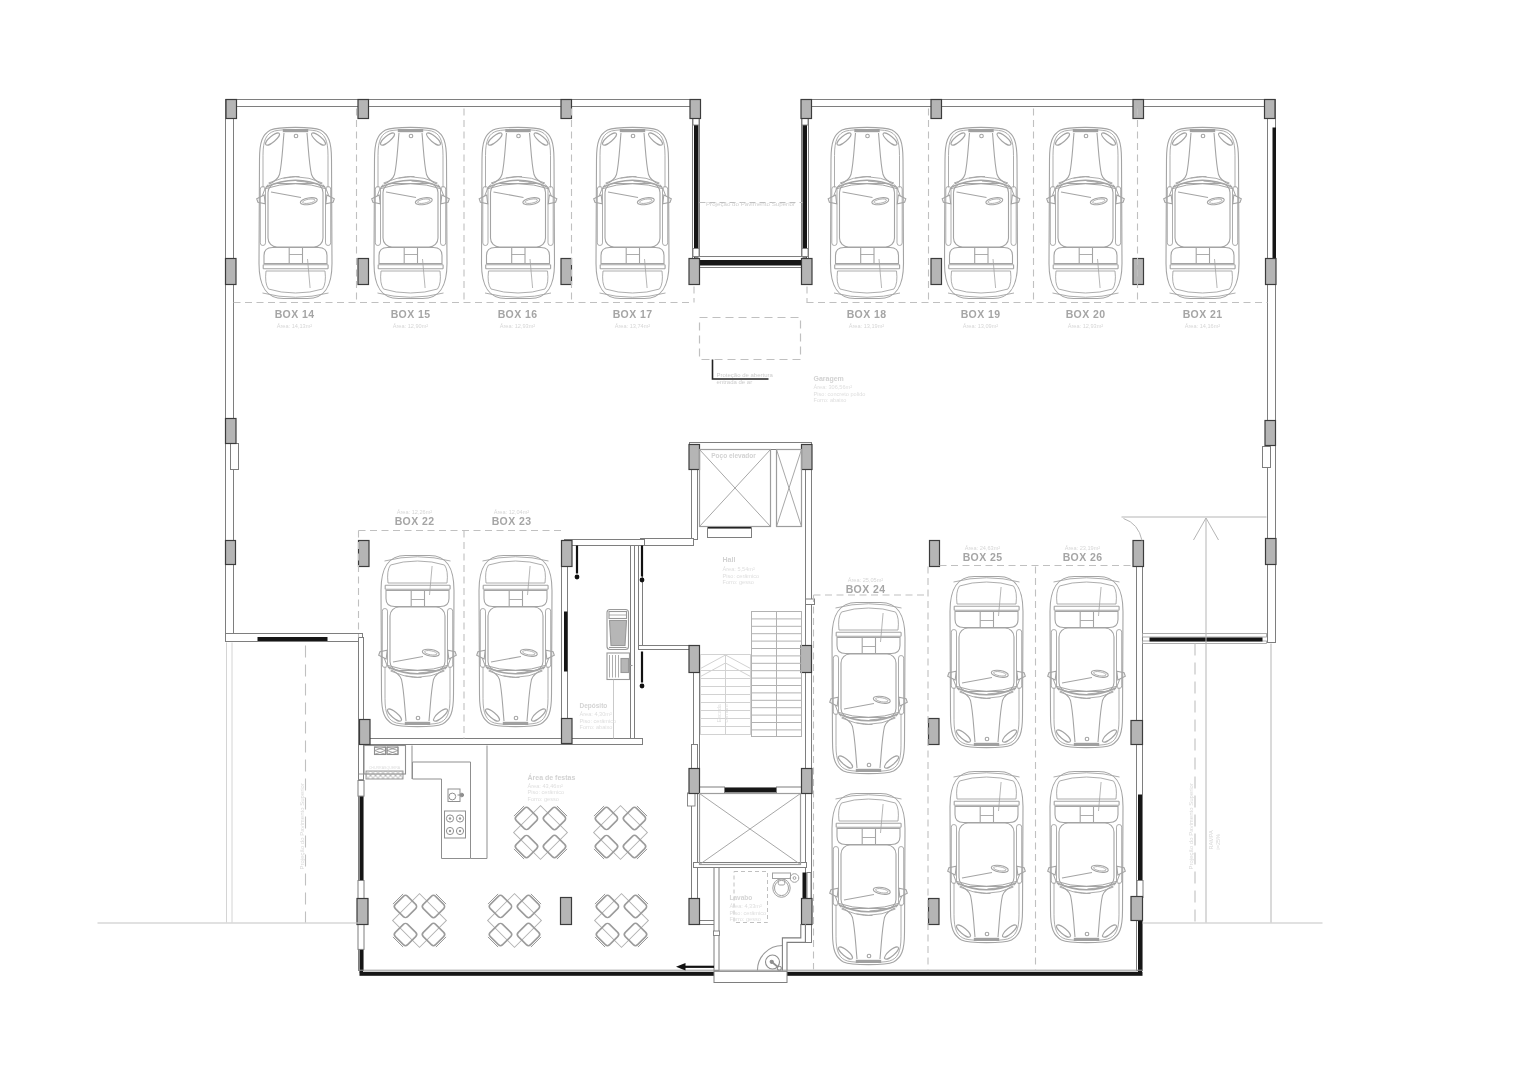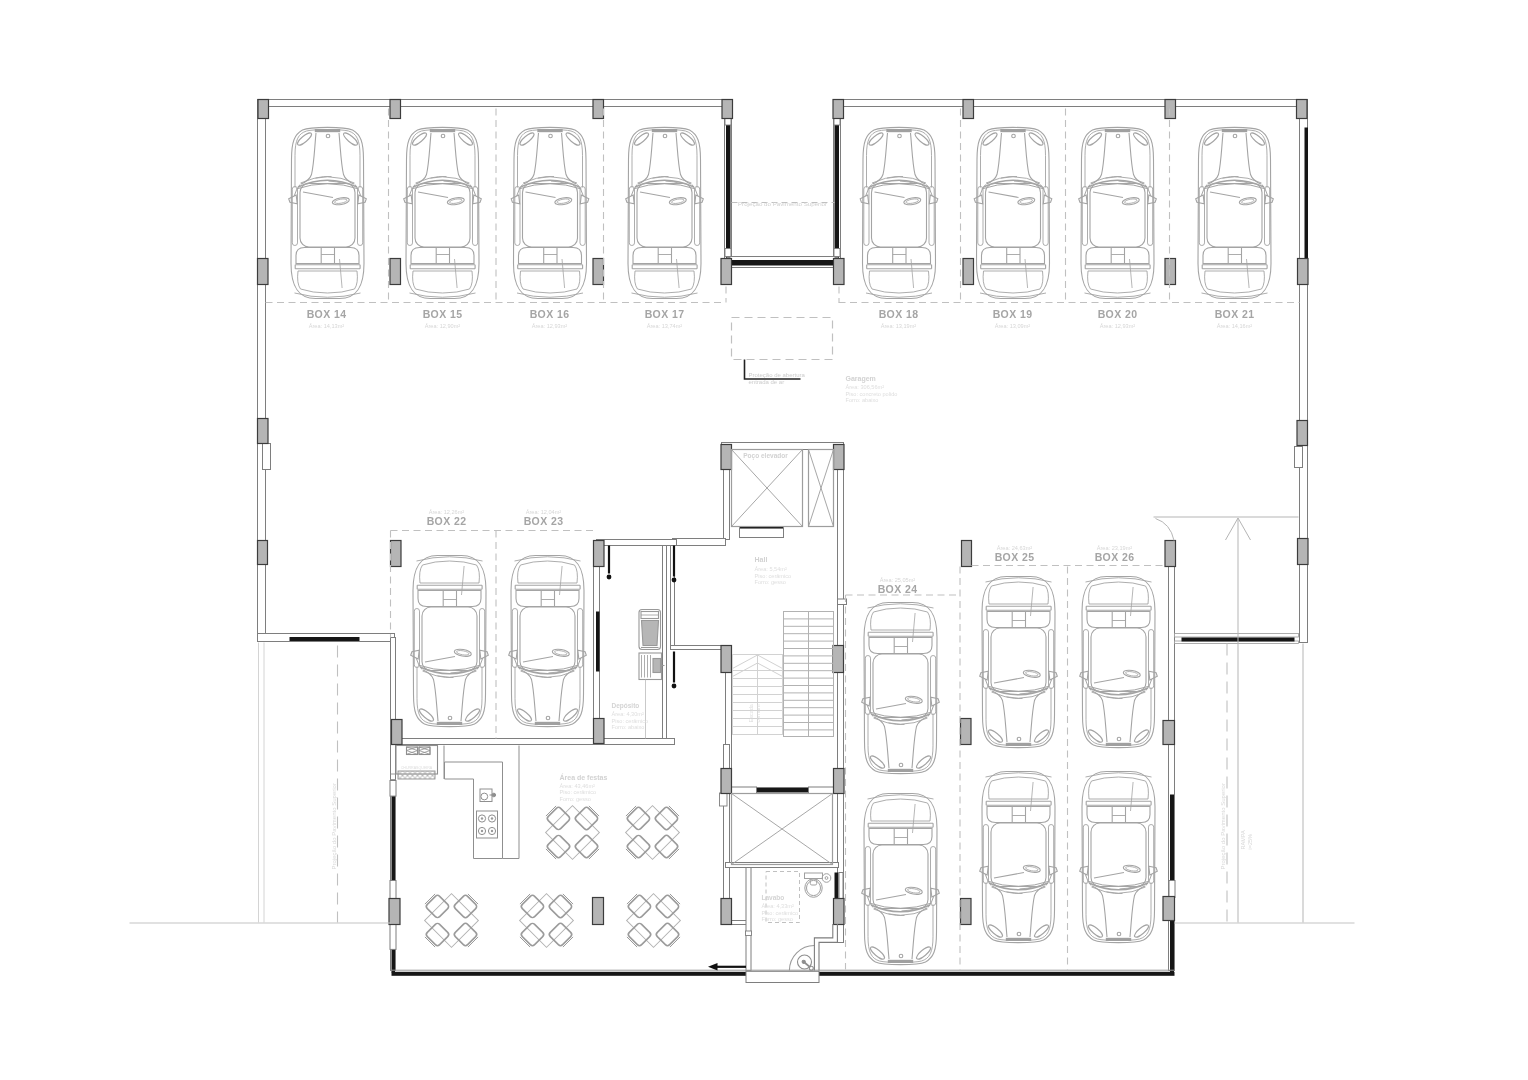--- a/index.html
+++ b/index.html
@@ -1,16 +1,16 @@
 <!DOCTYPE html>
 <html><head>
 <meta charset="utf-8">
 <style>
   html,body{margin:0;padding:0;background:#ffffff;}
-  #plan{width:1352px;height:1080px;position:relative;font-family:"Liberation Sans", sans-serif;padding-left:32px;}
+  #plan{width:1352px;height:1080px;position:relative;font-family:"Liberation Sans", sans-serif;}
   svg text{font-family:"Liberation Sans", sans-serif;}
 </style>
 </head>
 <body>
 <div id="plan">
 <svg width="1528" height="1080" viewBox="0 0 1528 1080">
 <defs>
   <g id="car" fill="none" stroke="#a4a4a4" stroke-width="1.1">
     <path d="M -36,-54 C -36,-72 -33,-79 -25,-83.5 C -17,-87 17,-87 25,-83.5 C 33,-79 36,-72 36,-54 L 36.5,50 C 36.5,72 30,85 12,85 L -12,85 C -30,85 -36.5,72 -36.5,50 Z"></path>
     <path d="M -32.5,-26 L -32.5,-58 C -32.5,-74 -29,-80 -21,-82.5 C -14,-84.5 14,-84.5 21,-82.5 C 29,-80 32.5,-74 32.5,-58 L 32.5,-26" stroke-width="0.9"></path>

